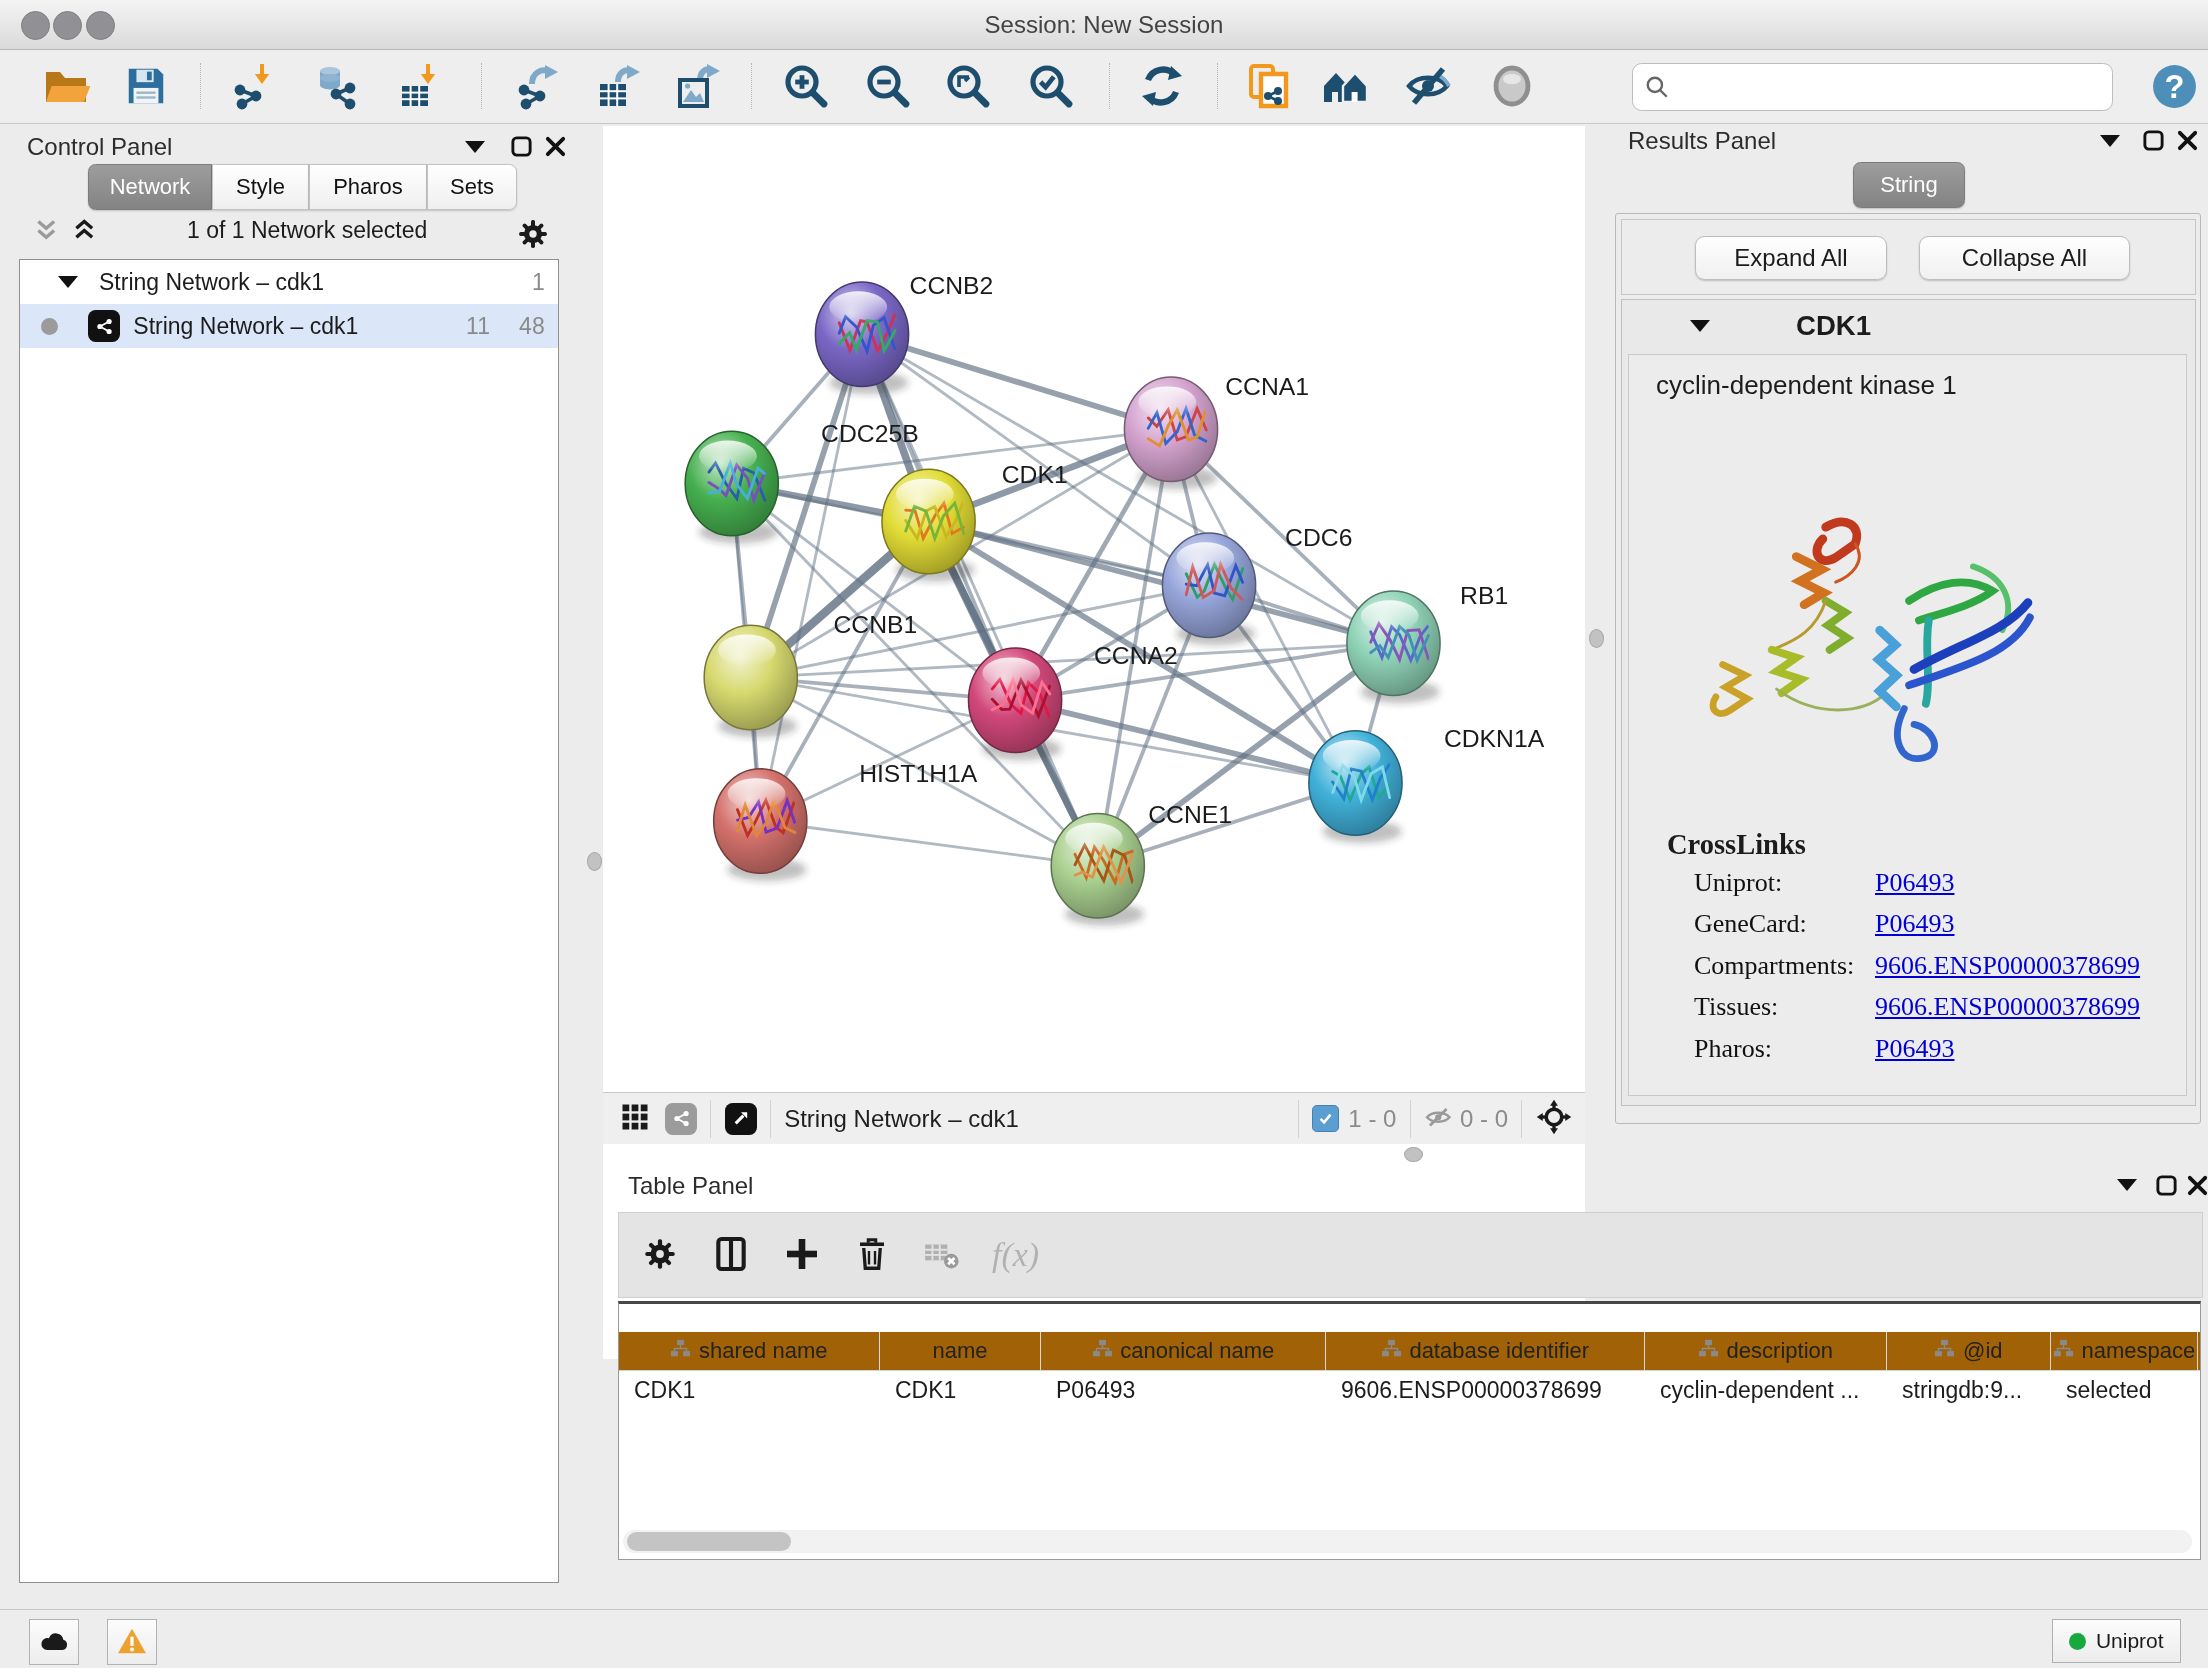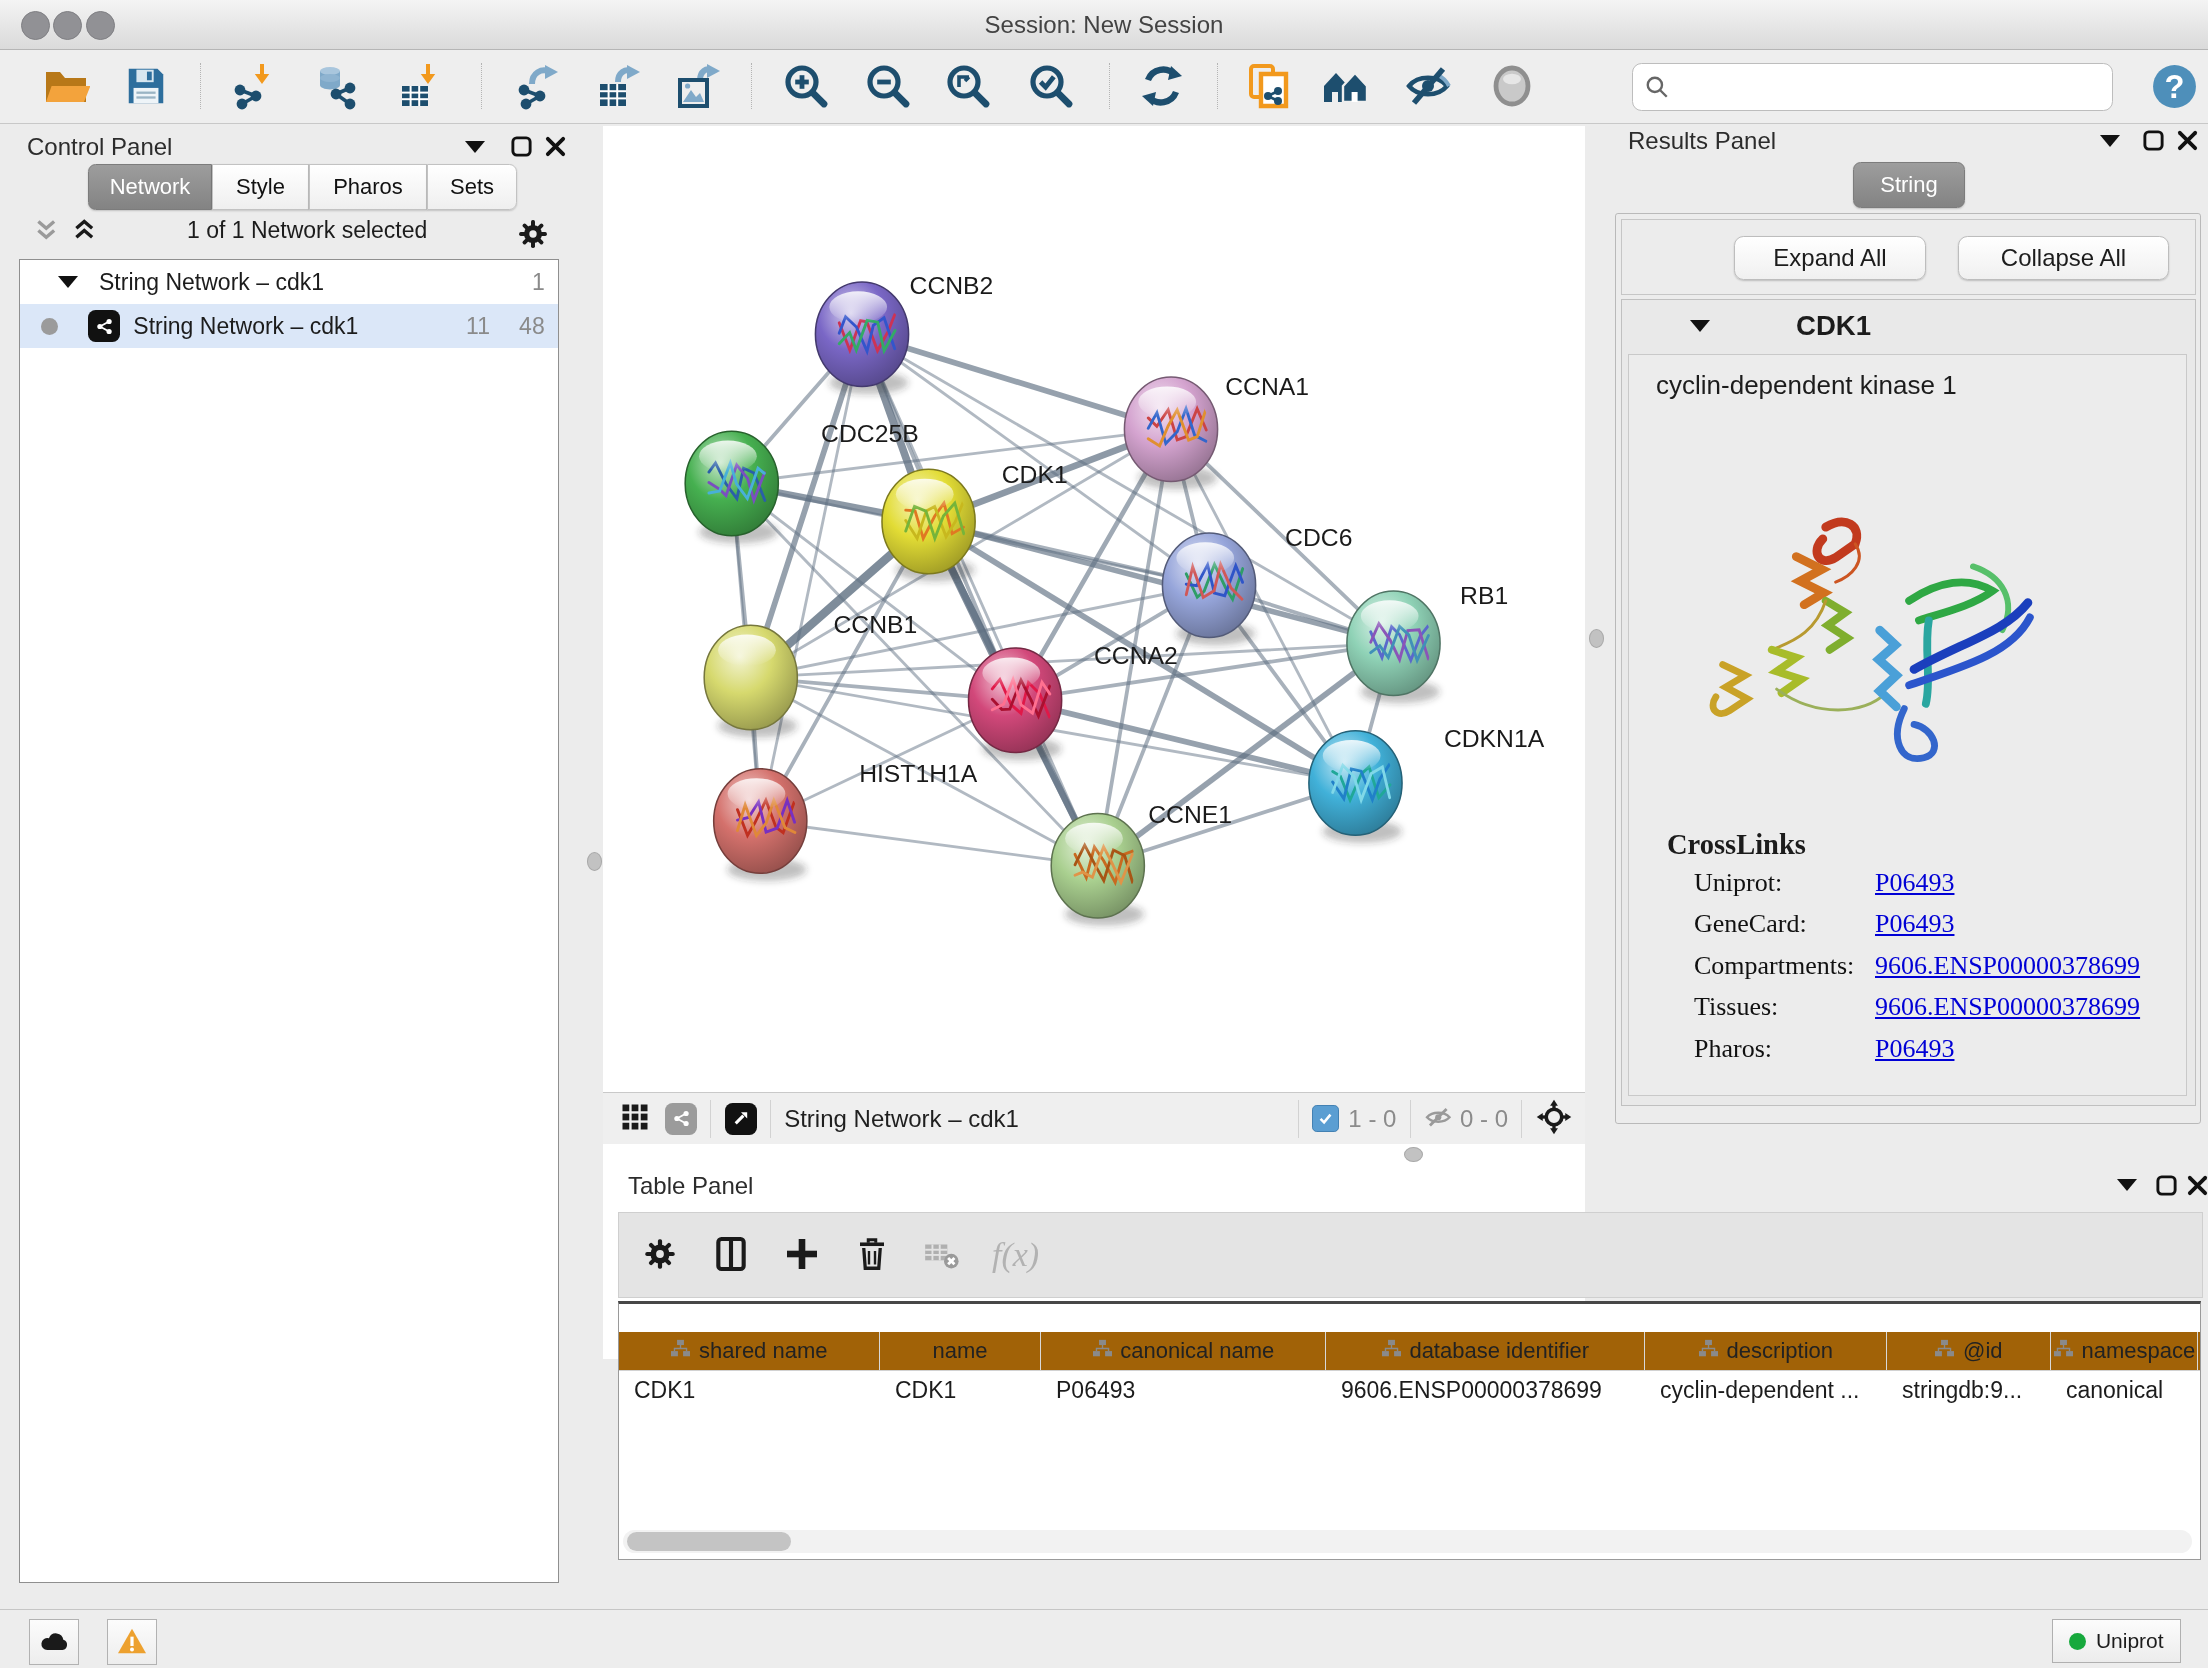--- a/index.html
+++ b/index.html
@@ -45,21 +45,21 @@
   #netfooter{left:603px;top:1092px;width:982px;height:51px;background:#efefef;border-top:1px solid #c9c9c9;
              display:flex;align-items:center;}
   .nf-sep{width:0;height:38px;border-left:1px solid #d2d2d2;margin:0 13.3px;}
   .nf-txt{font-size:24px;color:#1f1f1f;}
   .nf-gray{font-size:24px;color:#8b8b8b;}
   .splitdot{width:13.3px;height:17px;border-radius:50%;background:#c2c2c2;border:1px solid #a9a9a9;}
   
   #rp-box{left:1615px;top:213px;width:584px;height:909px;background:#ececec;border:1.9px solid #b9b9b9;border-radius:2.9px;}
   #rp-topbox{left:1621px;top:219px;width:573px;height:74px;border:1px solid #c6c6c6;background:#ececec;}
   .rp-btn{height:42px;background:linear-gradient(#ffffff,#f0f0f0);border:1px solid #bdbdbd;border-radius:9.5px;
-          font-size:24px;display:flex;align-items:center;justify-content:center;box-shadow:0 1px 1.9px rgba(0,0,0,.2);cursor:pointer;margin-left:39px;}
+          font-size:24px;display:flex;align-items:center;justify-content:center;box-shadow:0 1px 1.9px rgba(0,0,0,.2);cursor:pointer;}
   #rp-genebox{left:1621px;top:299px;width:573px;height:805px;border:1px solid #c0c0c0;background:#e9e9e9;}
   #rp-content{left:1628px;top:354px;width:557px;height:740px;border:1px solid #c9c9c9;background:#ececec;overflow:hidden;}
   .serif{font-family:"Liberation Serif",serif;}
   .xl-label{font-size:26px;color:#111;}
   .xl-link{font-size:26px;color:#0000d6;text-decoration:underline;cursor:pointer;}
   
   #tp-toolbox{left:618px;top:1212px;width:1583px;height:84px;background:#e4e4e4;border:1px solid #cfcfcf;
               display:flex;align-items:center;}
   #tp-table{left:618px;top:1301px;width:1583px;height:259px;background:#fff;border:1px solid #9a9a9a;
             border-top:3.8px solid #474747;box-sizing:border-box;overflow:hidden;}
@@ -906,21 +906,21 @@
           <span>namespace</span>
         </div>
       </div>
     <div id="tp-row">
         <div class="td" style="width: 261px;">CDK1</div>
         <div class="td" style="width: 161px;">CDK1</div>
         <div class="td" style="width: 285px;">P06493</div>
         <div class="td" style="width: 319px;">9606.ENSP00000378699</div>
         <div class="td" style="width: 242px;">cyclin-dependent ...</div>
         <div class="td" style="width: 164px;">stringdb:9...</div>
-        <div class="td" style="width: 147px;">canonical</div>
+        <div class="td" style="width: 147px;">selected</div>
       </div>
     <div id="tp-scroll">
         <div id="tp-thumb"></div>
       </div>
   </div>
 
 
   <div id="statusbar" class="abs"></div>
   <div class="sq-btn abs" style="left:28.5px;top:1619px">
     <svg width="32" height="32" viewBox="0 0 24 24">

